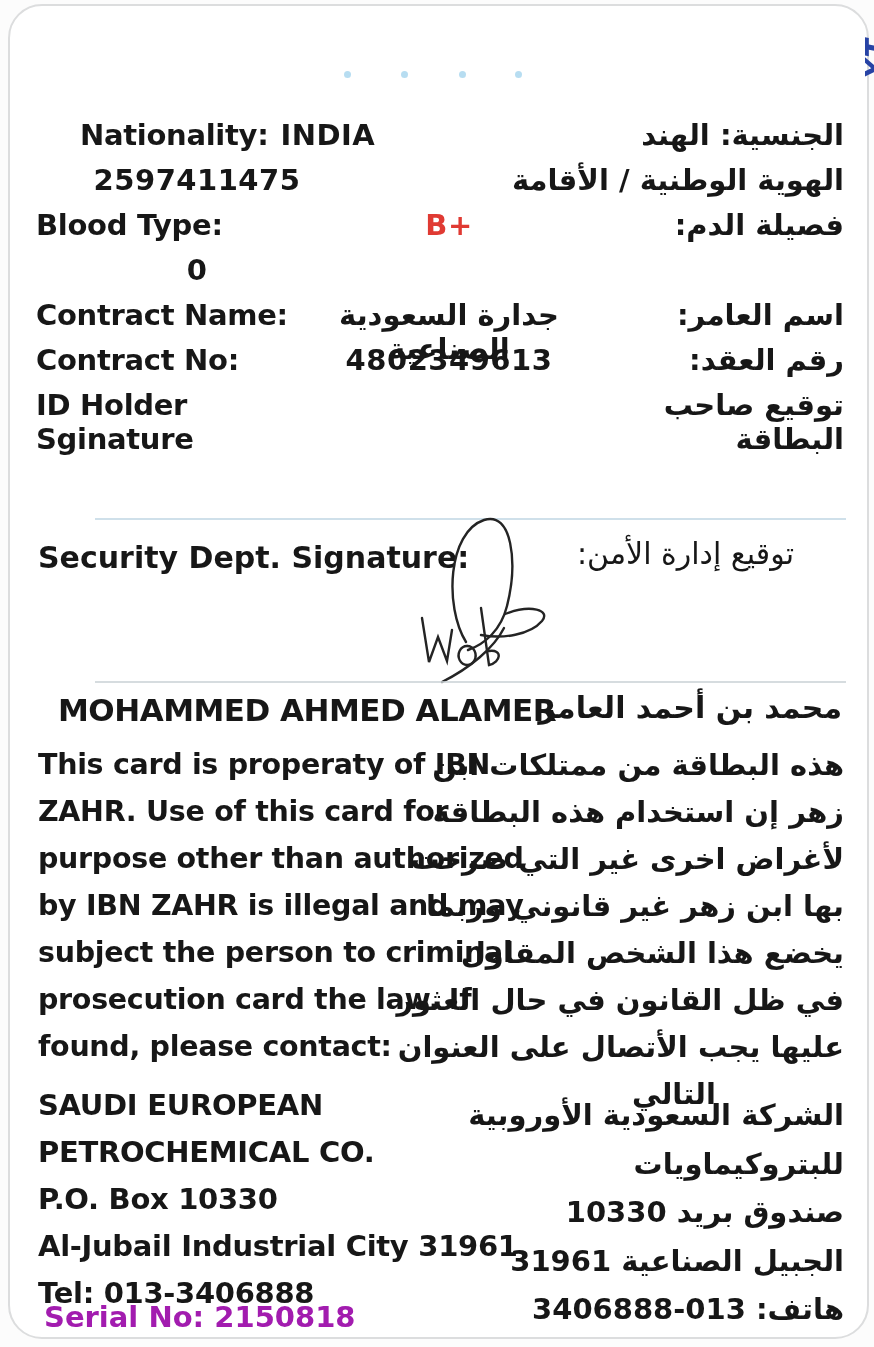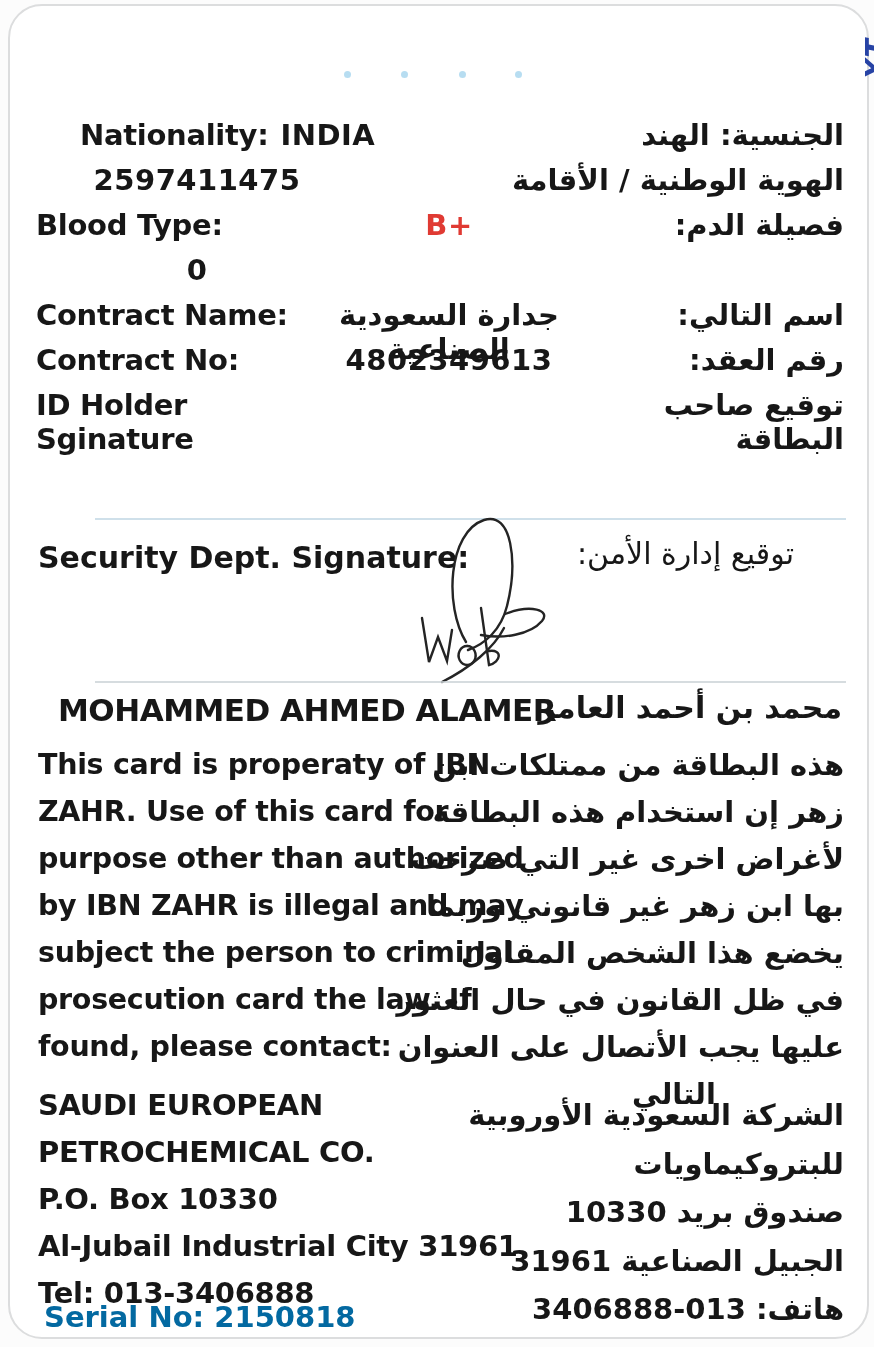--- a/index.html
+++ b/index.html
@@ -37,21 +37,21 @@
   .name-en{position:absolute;left:46px;top:692px;font-size:31px;font-weight:700;letter-spacing:-0.5px;margin-left:12px;}
   .name-ar{position:absolute;right:32px;top:690px;font-size:30px;font-weight:600;direction:rtl;}
   
   .notice-en{position:absolute;left:38px;top:748px;width:460px;}
   .notice-en div{height:47px;font-size:28.5px;font-weight:600;white-space:nowrap;letter-spacing:-0.3px;}
   .notice-ar{position:absolute;right:30px;top:748px;width:340px;text-align:center;direction:rtl;}
   .notice-ar div{height:47px;font-size:29px;font-weight:600;white-space:nowrap;}
   
   .contact-en{position:absolute;left:38px;top:1088px;}
   .contact-en div{height:47px;font-size:29px;font-weight:600;white-space:nowrap;letter-spacing:-0.3px;}
-  .serial{position:absolute;left:44px;top:1300px;font-size:29px;font-weight:600;color:#0369a1;}
+  .serial{position:absolute;left:44px;top:1300px;font-size:29px;font-weight:600;color:#a21caf;}
   .contact-ar{position:absolute;right:30px;top:1098px;text-align:right;direction:rtl;}
   .contact-ar div{height:48.5px;font-size:29px;font-weight:700;white-space:nowrap;}
   
   .hid-wrap{position:absolute;right:10px;bottom:29px;width:264px;height:42px;
             transform:rotate(-90deg);transform-origin:bottom right;
             display:flex;align-items:center;gap:7px;}
   .hid-prod{color:#2a4aa8;font-family:"DejaVu Serif",serif;font-style:italic;
             font-weight:700;font-size:27px;letter-spacing:1px;}
 </style>
 </head>
@@ -80,21 +80,21 @@
     <span class="flab">Blood Type:</span>
     <span class="fval red">B+</span>
     <span class="far arabic">فصيلة الدم:</span>
   </div>
   <div class="frow">
     <span class="fval">0</span>
   </div>
   <div class="frow">
     <span class="flab">Contract Name:</span>
     <span class="fval arabic">جدارة السعودية الصناعية</span>
-    <span class="far arabic">اسم التالي:</span>
+    <span class="far arabic">اسم العامر:</span>
   </div>
   <div class="frow">
     <span class="flab">Contract No:</span>
     <span class="fval">4802349613</span>
     <span class="far arabic">رقم العقد:</span>
   </div>
   <div class="frow">
     <span class="flab">ID Holder Sginature</span>
     <span class="fval"></span>
     <span class="far arabic">توقيع صاحب البطاقة</span>

